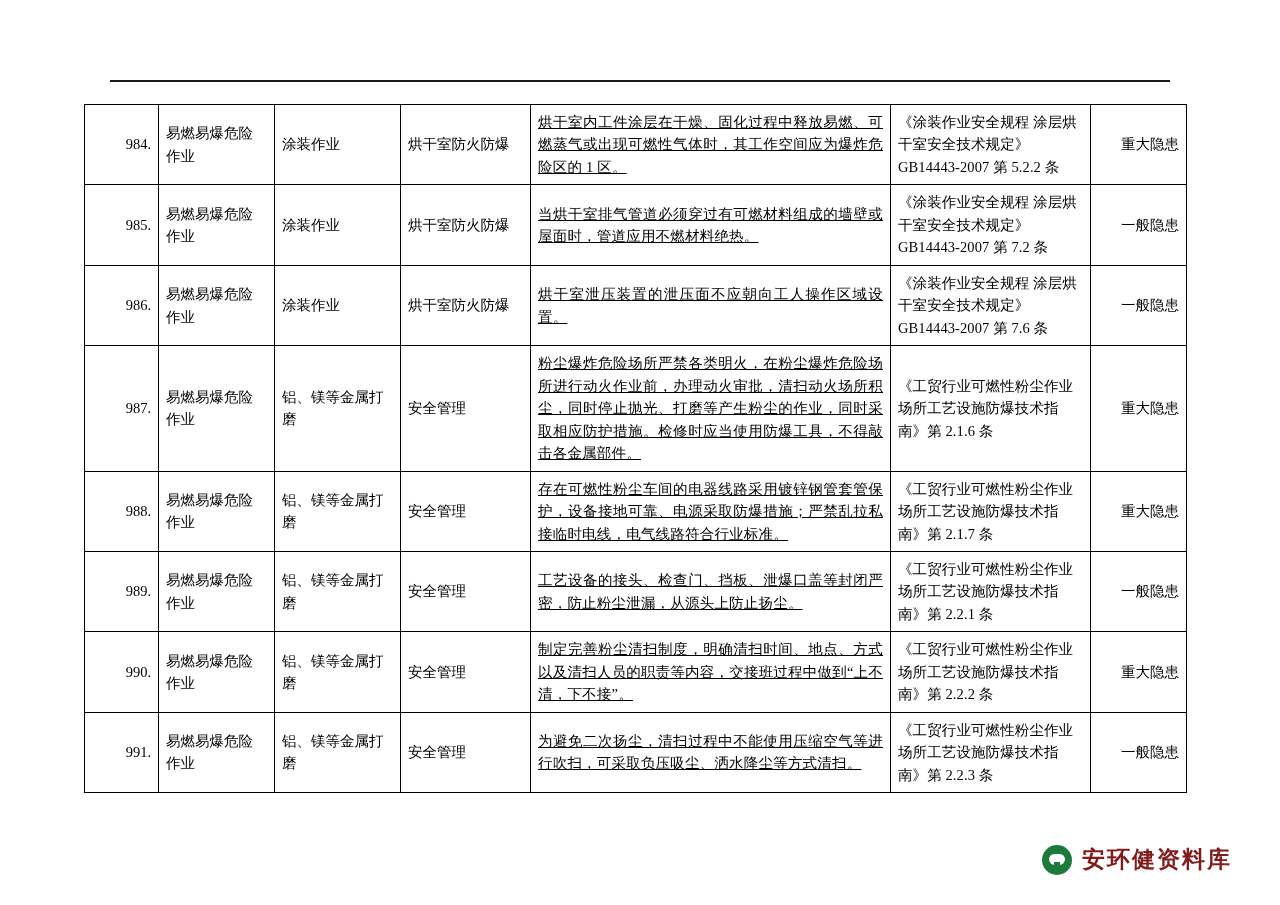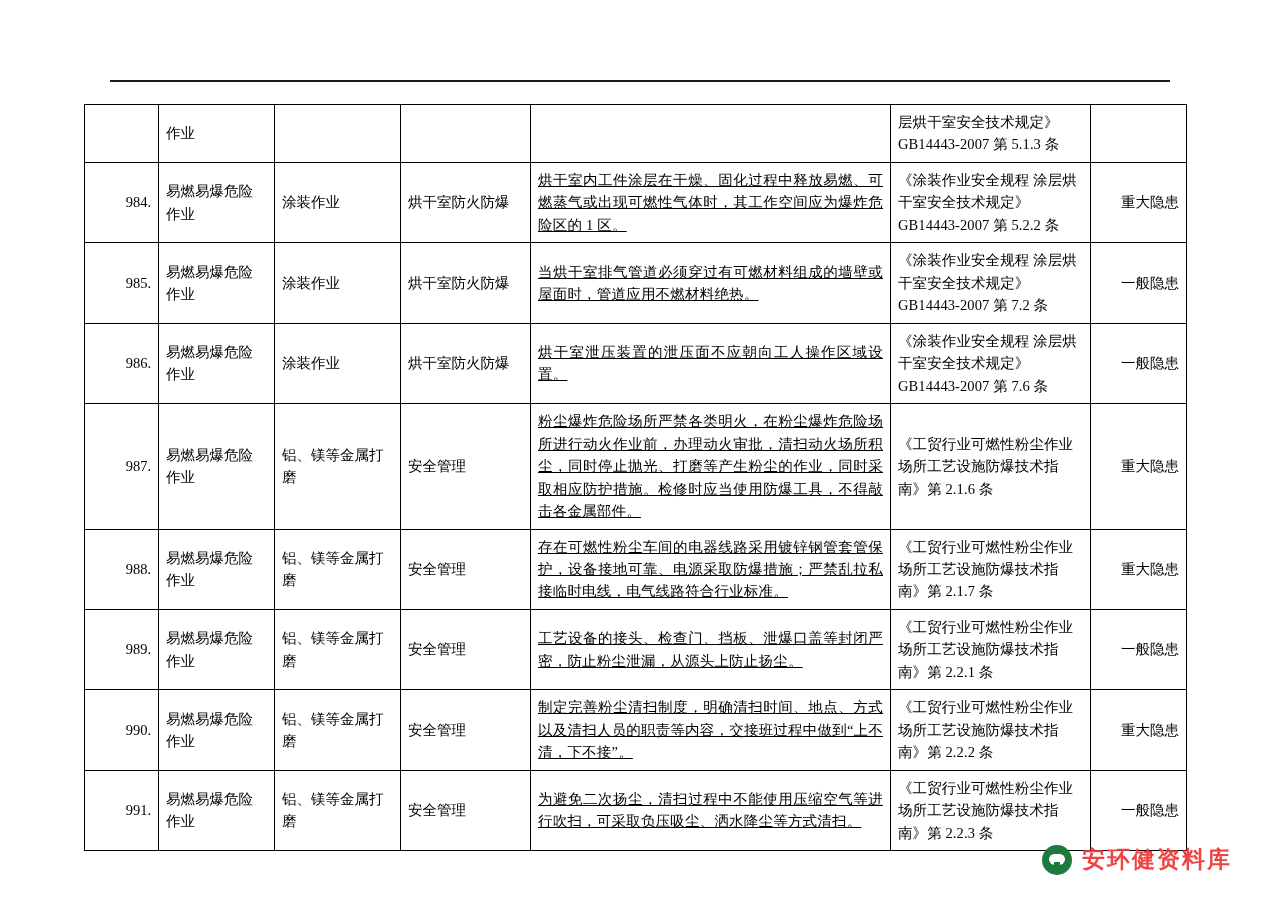--- a/index.html
+++ b/index.html
@@ -110,21 +110,21 @@
     top: 17px;
     width: 6px;
     height: 7px;
     background: #1e7a3c;
     border-radius: 0 0 3px 3px;
   }
   .wm-text {
     font-family: "Liberation Sans", "DejaVu Sans", sans-serif;
     font-size: 23px;
     font-weight: 700;
-    color: #ef4444;
+    color: #7f1d1d;
     letter-spacing: 2px;
   }
 </style>
 </head>
 <body>
 
 <div class="page">
 
   <div class="header-rule"></div>
 
@@ -134,29 +134,20 @@
         <col class="c-num">
           <col class="c-cat">
           <col class="c-act">
           <col class="c-item">
         <col class="c-desc">
           <col class="c-basis">
           <col class="c-level">
       </colgroup>
       <tbody>
         <tr>
-          <td class="num"></td>
-          <td class="cat">作业</td>
-          <td class="act"></td>
-          <td class="item"></td>
-          <td class="desc"></td>
-          <td class="basis">层烘干室安全技术规定》GB14443-2007 第 5.1.3 条</td>
-          <td class="level"></td>
-        </tr>
-        <tr>
           <td class="num">984.</td>
           <td class="cat">易燃易爆危险作业</td>
           <td class="act">涂装作业</td>
           <td class="item">烘干室防火防爆</td>
           <td class="desc">烘干室内工件涂层在干燥、固化过程中释放易燃、可燃蒸气或出现可燃性气体时，其工作空间应为爆炸危险区的 1 区。</td>
           <td class="basis">《涂装作业安全规程 涂层烘干室安全技术规定》GB14443-2007 第 5.2.2 条</td>
           <td class="level">重大隐患</td>
         </tr>
         <tr>
           <td class="num">985.</td>

